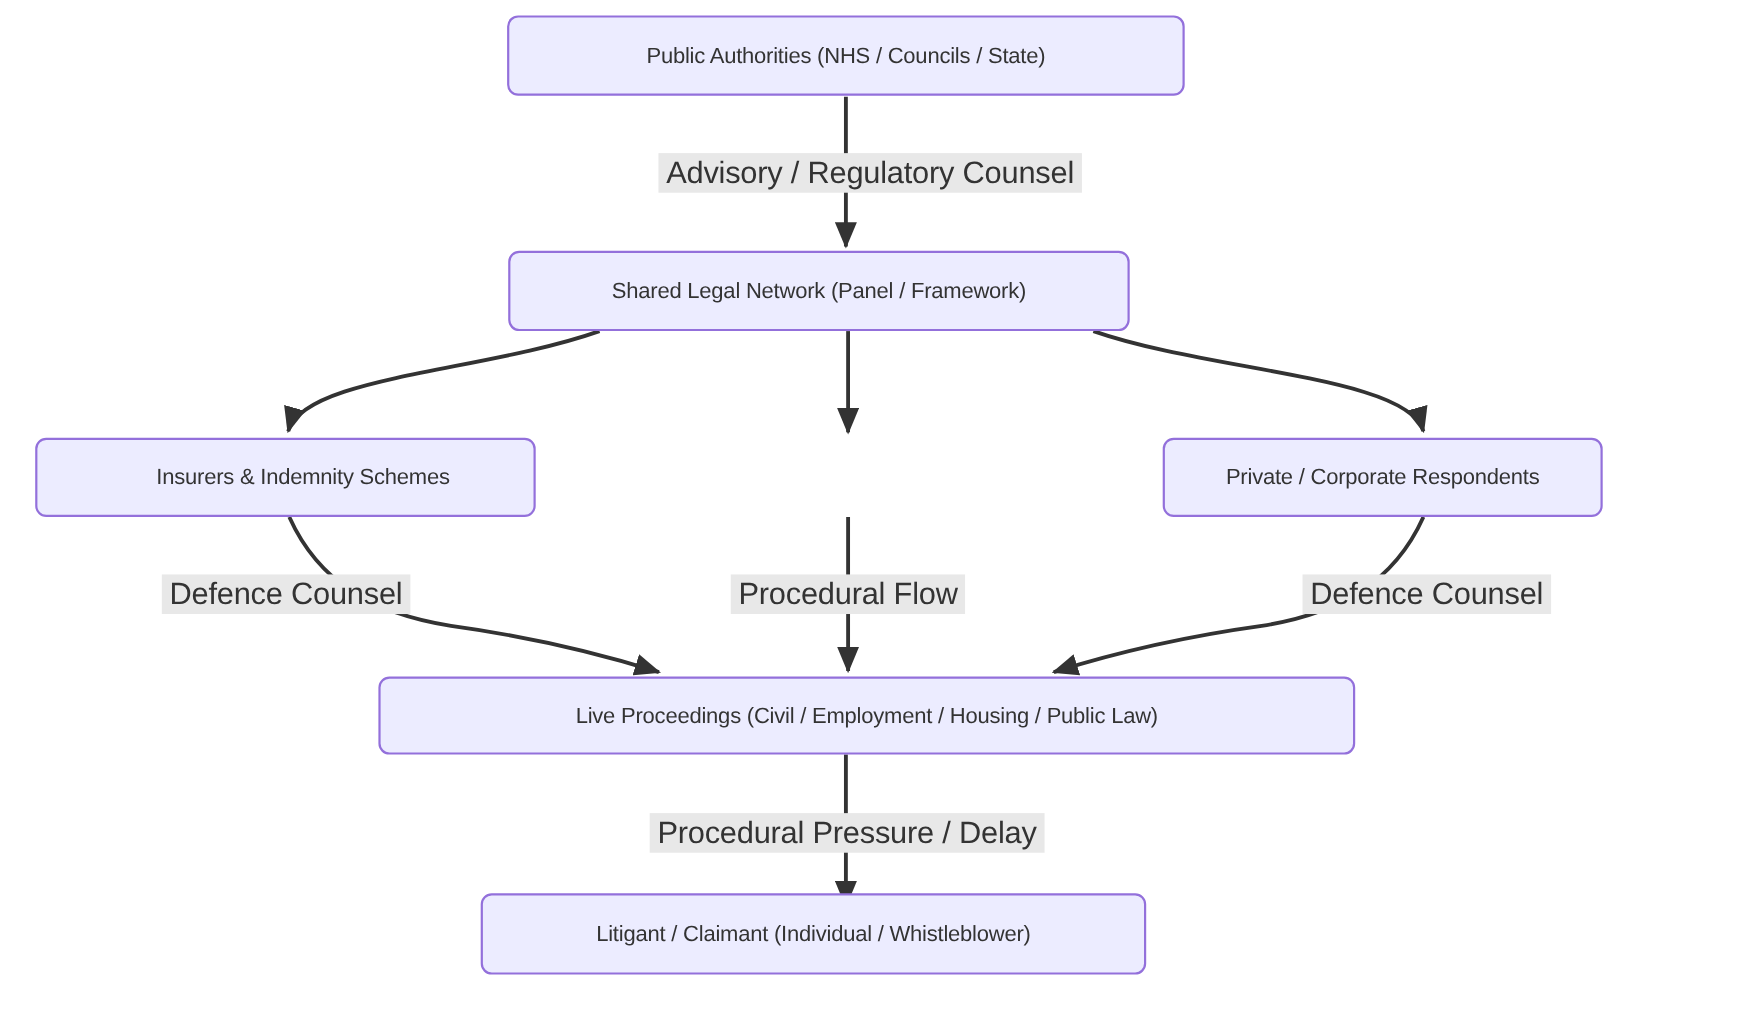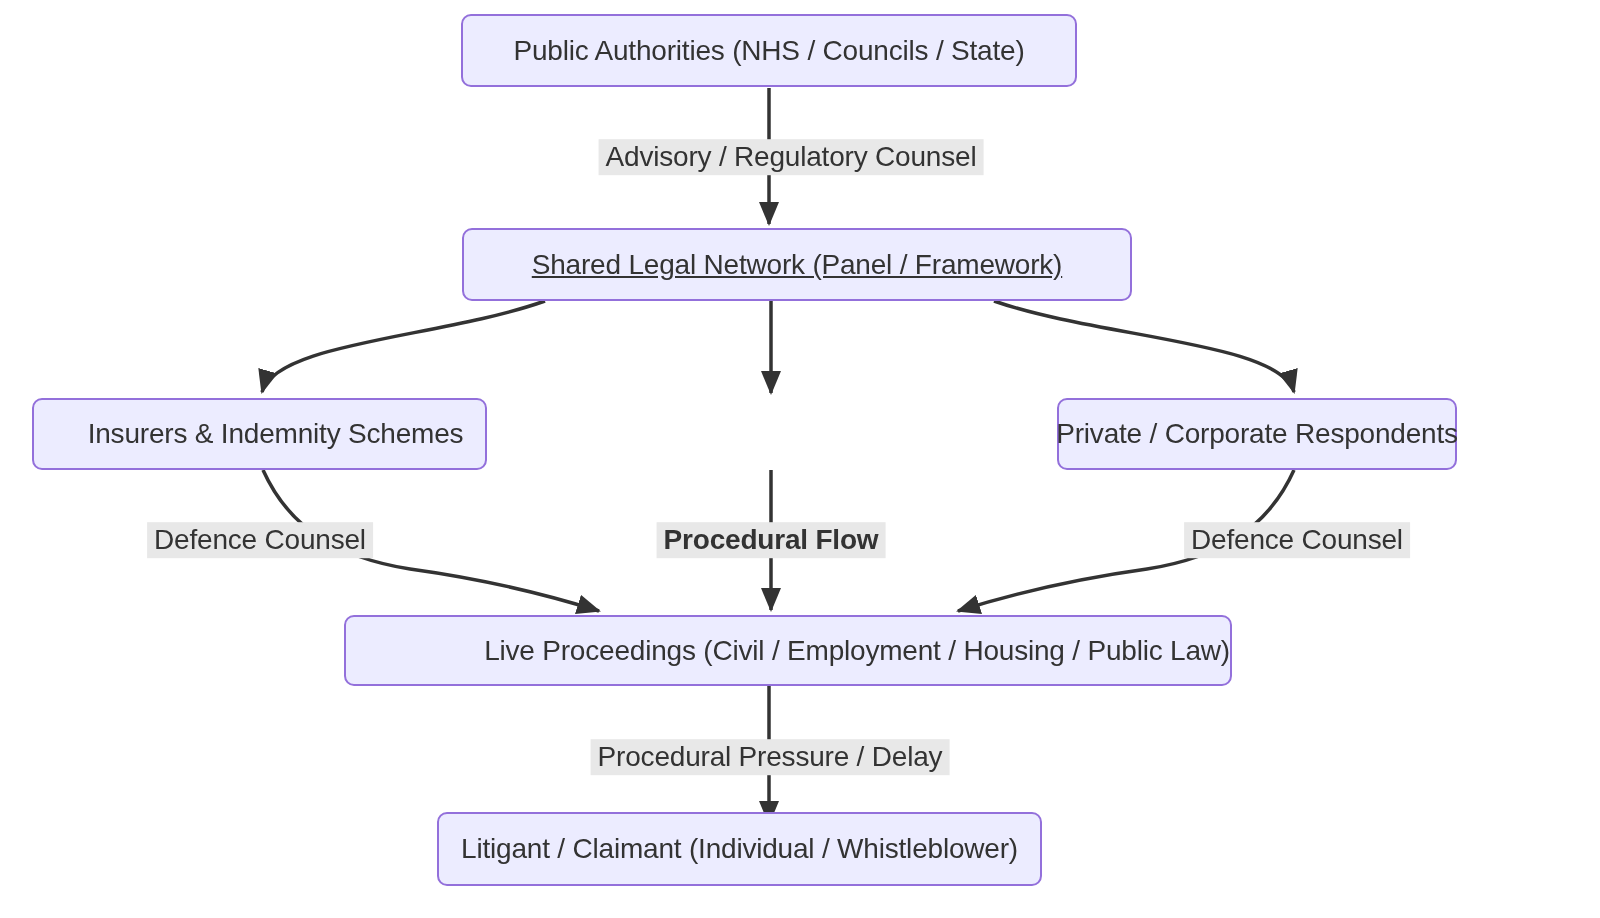--- a/index.html
+++ b/index.html
@@ -29,47 +29,47 @@
   }
   .node {
     position: absolute;
     box-sizing: border-box;
     display: flex;
     align-items: center;
     justify-content: center;
     background: var(--node-fill, #ECECFF);
     border: 2px solid var(--node-border, #9370DB);
     border-radius: 10px;
-    font-size: 28px;
+    font-size: 20px;
     line-height: 1.2;
     white-space: nowrap;
     color: var(--node-text, #333333);
     letter-spacing: -0.2px;
   }
   .node-a { left: 461px; top: 14px;  width: 616px; height: 73px; }
-  .node-b { left: 462px; top: 228px; width: 670px; height: 73px; text-decoration: underline; }
+  .node-b { left: 462px; top: 228px; width: 565px; height: 73px; }
   .node-c { left: 32px;  top: 398px; width: 455px; height: 72px; padding-left: 32px; }
   .node-d { left: 584px; top: 398px; width: 375px; height: 72px; }
   .node-e { left: 1057px;top: 398px; width: 400px; height: 72px; }
-  .node-f { left: 344px; top: 615px; width: 888px; height: 71px; justify-content: flex-end; }
+  .node-f { left: 344px; top: 615px; width: 888px; height: 71px; }
   .node-g { left: 437px; top: 812px; width: 605px; height: 74px; }
   .edge-label {
     position: absolute;
     transform: translate(-50%, -50%);
     background: var(--edge-label-bg, #e8e8e8);
     color: var(--edge-label-text, #333333);
     font-size: 28px;
     line-height: 1.2;
     padding: 1px 7px;
     white-space: nowrap;
     letter-spacing: -0.2px;
   }
   .label-1 { left: 791px;  top: 157px; }
   .label-2 { left: 260px;  top: 540px; }
-  .label-3 { left: 771px;  top: 540px; font-weight: bold; }
+  .label-3 { left: 771px;  top: 540px; }
   .label-4 { left: 1297px; top: 540px; }
   .label-5 { left: 770px;  top: 757px; }
 </style>
 </head>
 <body>
 
 <div class="stage">
 
   <svg class="edge-layer" width="1600" height="918" viewBox="0 0 1600 918" xmlns="http://www.w3.org/2000/svg">
     <defs>

